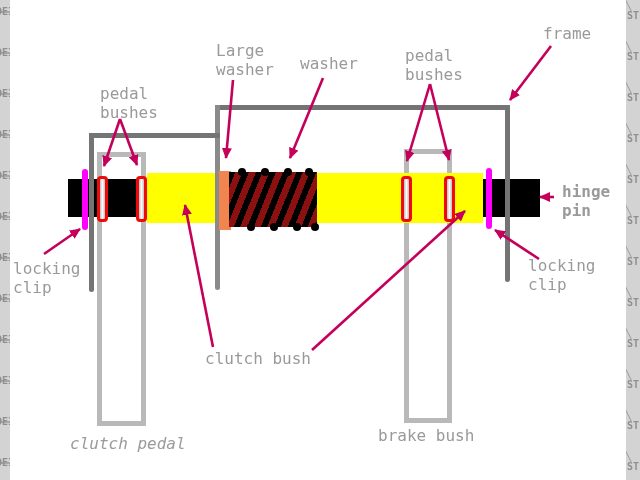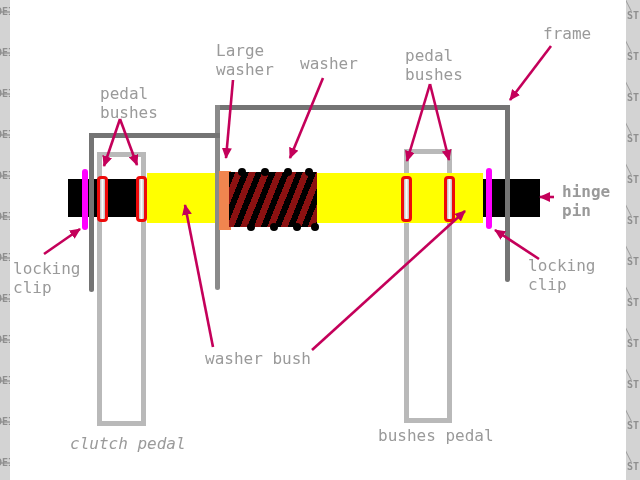--- a/index.html
+++ b/index.html
@@ -160,15 +160,15 @@
 <div class="label" style="left:300px;top:54px;">washer</div>
 <div class="label" style="left:405px;top:46px;">pedal
 bushes</div>
 <div class="label" style="left:543px;top:24px;text-align:center;">frame</div>
 <div class="label" style="left:562px;top:182px;font-weight:bold;">hinge
 pin</div>
 <div class="label" style="left:13px;top:259px;">locking
 clip</div>
 <div class="label" style="left:528px;top:256px;">locking
 clip</div>
-<div class="label" style="left:205px;top:349px;">washer bush</div>
+<div class="label" style="left:205px;top:349px;">clutch bush</div>
 <div class="label" style="left:70px;top:434px;font-style:italic;">clutch pedal</div>
-<div class="label" style="left:378px;top:426px;">bushes pedal</div>
+<div class="label" style="left:378px;top:426px;">brake bush</div>
 
 </body></html>

